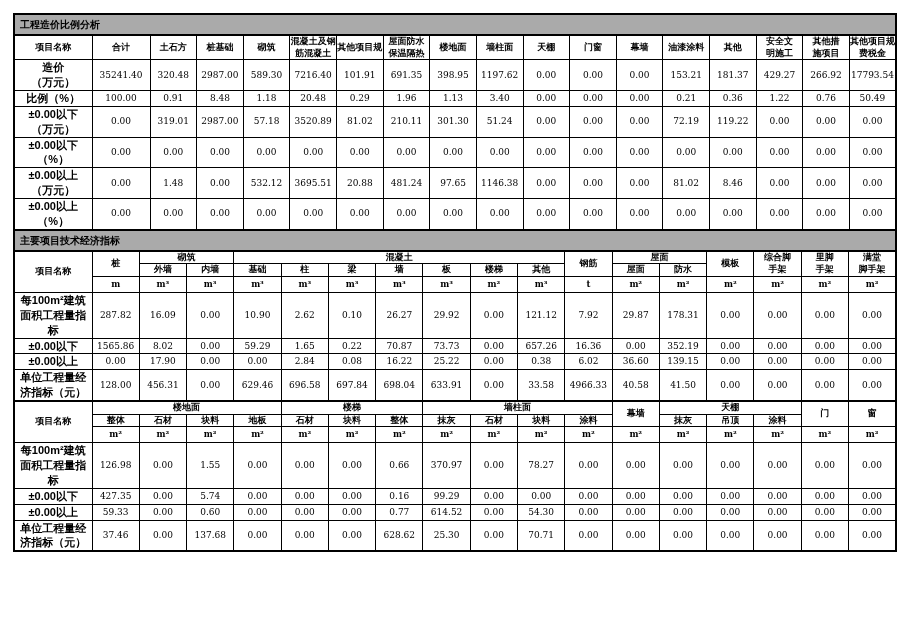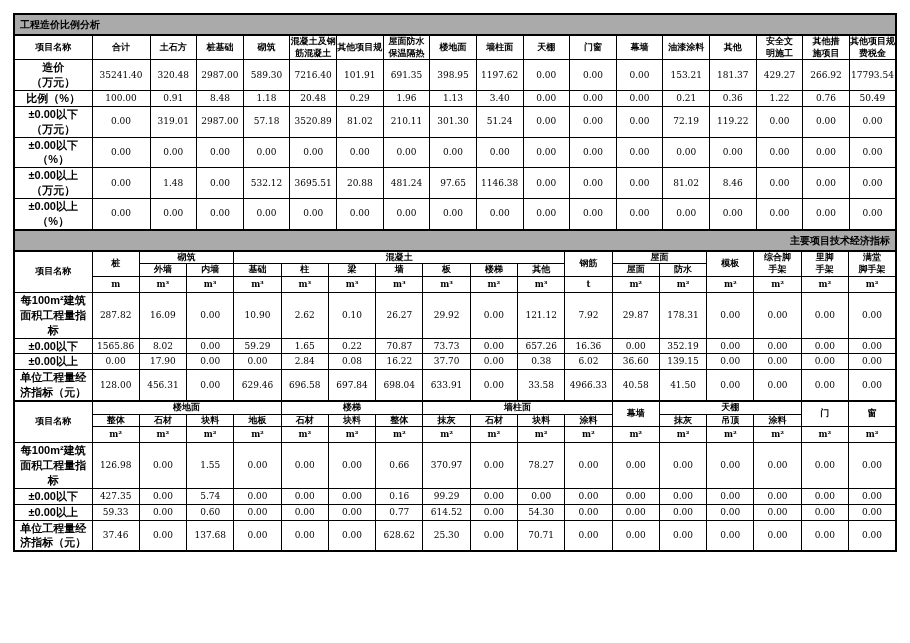--- a/index.html
+++ b/index.html
@@ -5,21 +5,21 @@
   html,body{margin:0;padding:0;}
   body{
     width:910px;height:643px;background:#ffffff;color:#000;
     font-family:"Liberation Sans",sans-serif;
   }
   .page{box-sizing:border-box;width:910px;height:643px;padding:13px;overflow:hidden;}
   .section-bar{
     box-sizing:border-box;background:#aaaaaa;border:2px solid #000;
     font-weight:bold;font-size:10px;line-height:1;padding:5px 5px 4px 5px;
   }
-  .section-bar.lower{margin-top:-2px;text-align:right;}
+  .section-bar.lower{margin-top:-2px;}
   table.report-table{
     width:100%;border-collapse:collapse;table-layout:fixed;
     margin-top:-2px;border:2px solid #000;background:#fff;
   }
   table.report-table th,table.report-table td{
     border:1px solid #000;text-align:center;vertical-align:middle;
     overflow:hidden;padding:0;
   }
   thead th{
     font-size:9px;font-weight:bold;white-space:pre-line;word-break:break-all;
@@ -338,21 +338,21 @@
           </tr>
           <tr>
             <th>±0.00以上</th>
             <td>0.00</td>
             <td>17.90</td>
             <td>0.00</td>
             <td>0.00</td>
             <td>2.84</td>
             <td>0.08</td>
             <td>16.22</td>
-            <td>37.70</td>
+            <td>25.22</td>
             <td>0.00</td>
             <td>0.38</td>
             <td>6.02</td>
             <td>36.60</td>
             <td>139.15</td>
             <td>0.00</td>
             <td>0.00</td>
             <td>0.00</td>
             <td>0.00</td>
           </tr>

